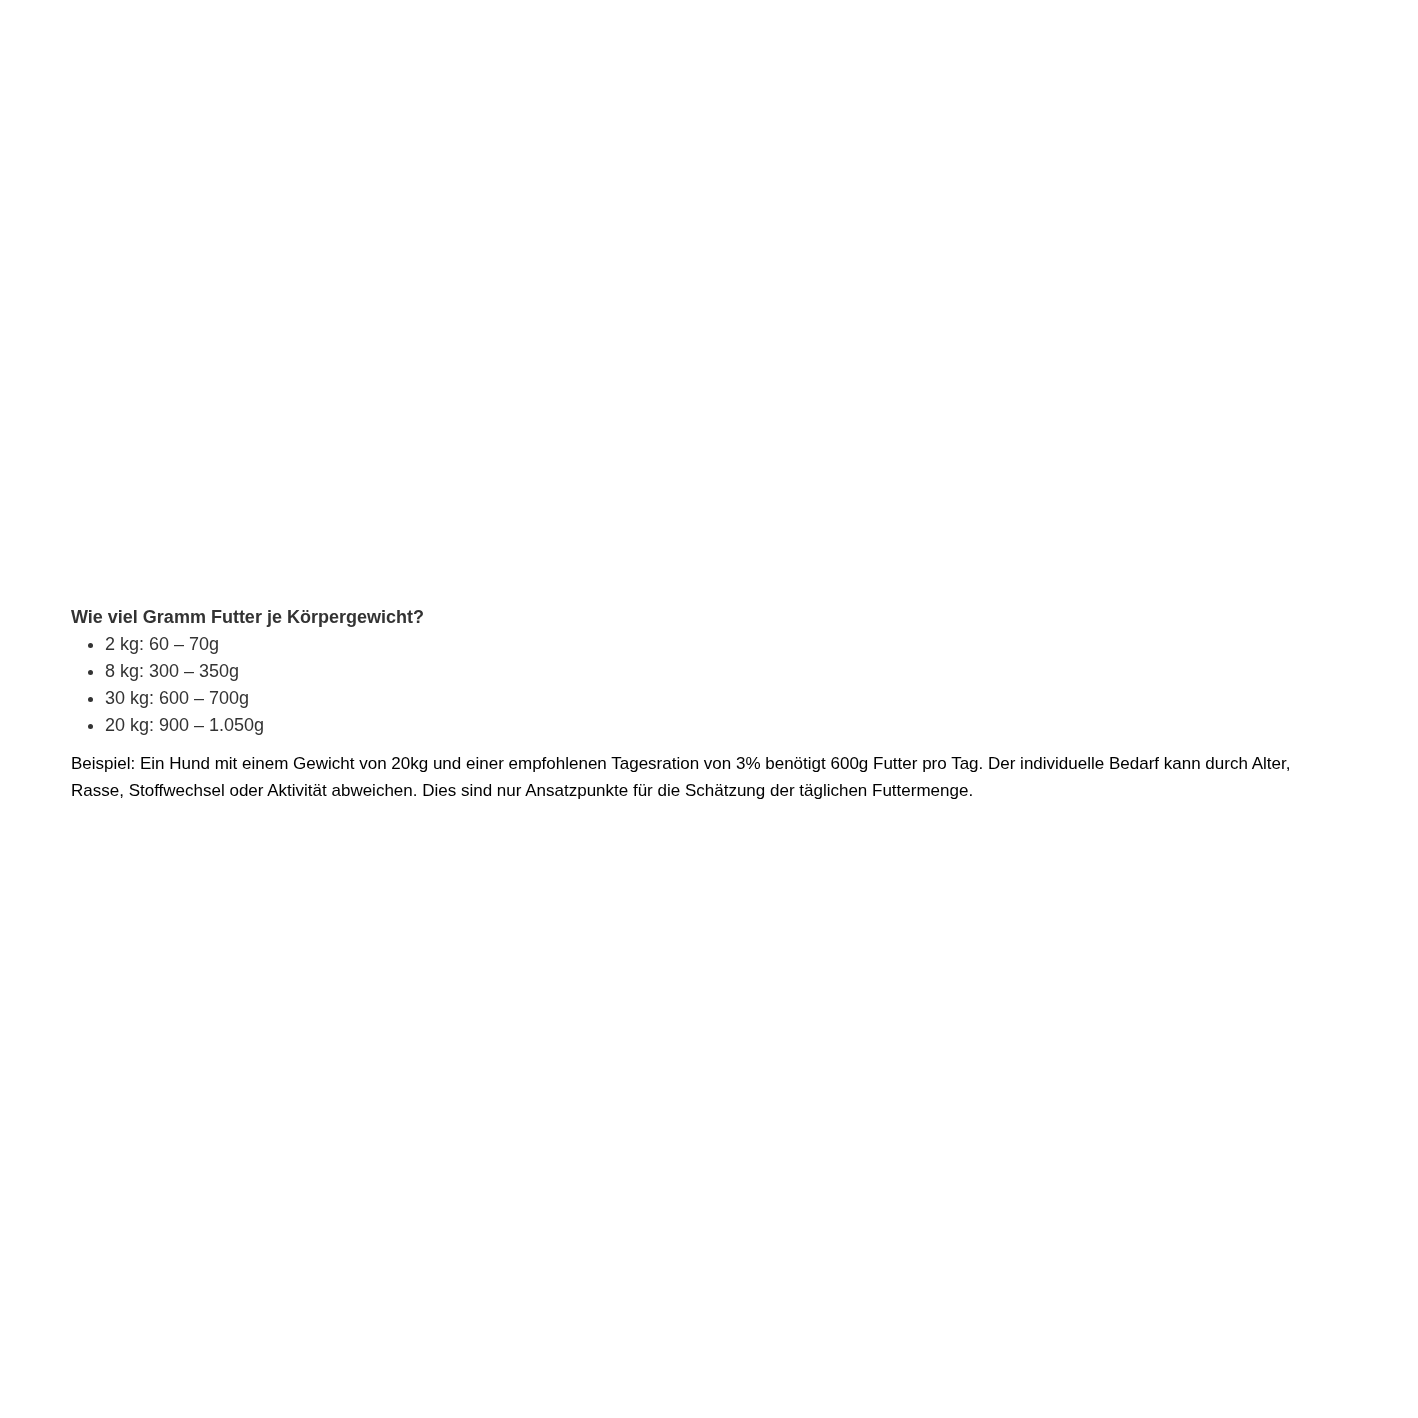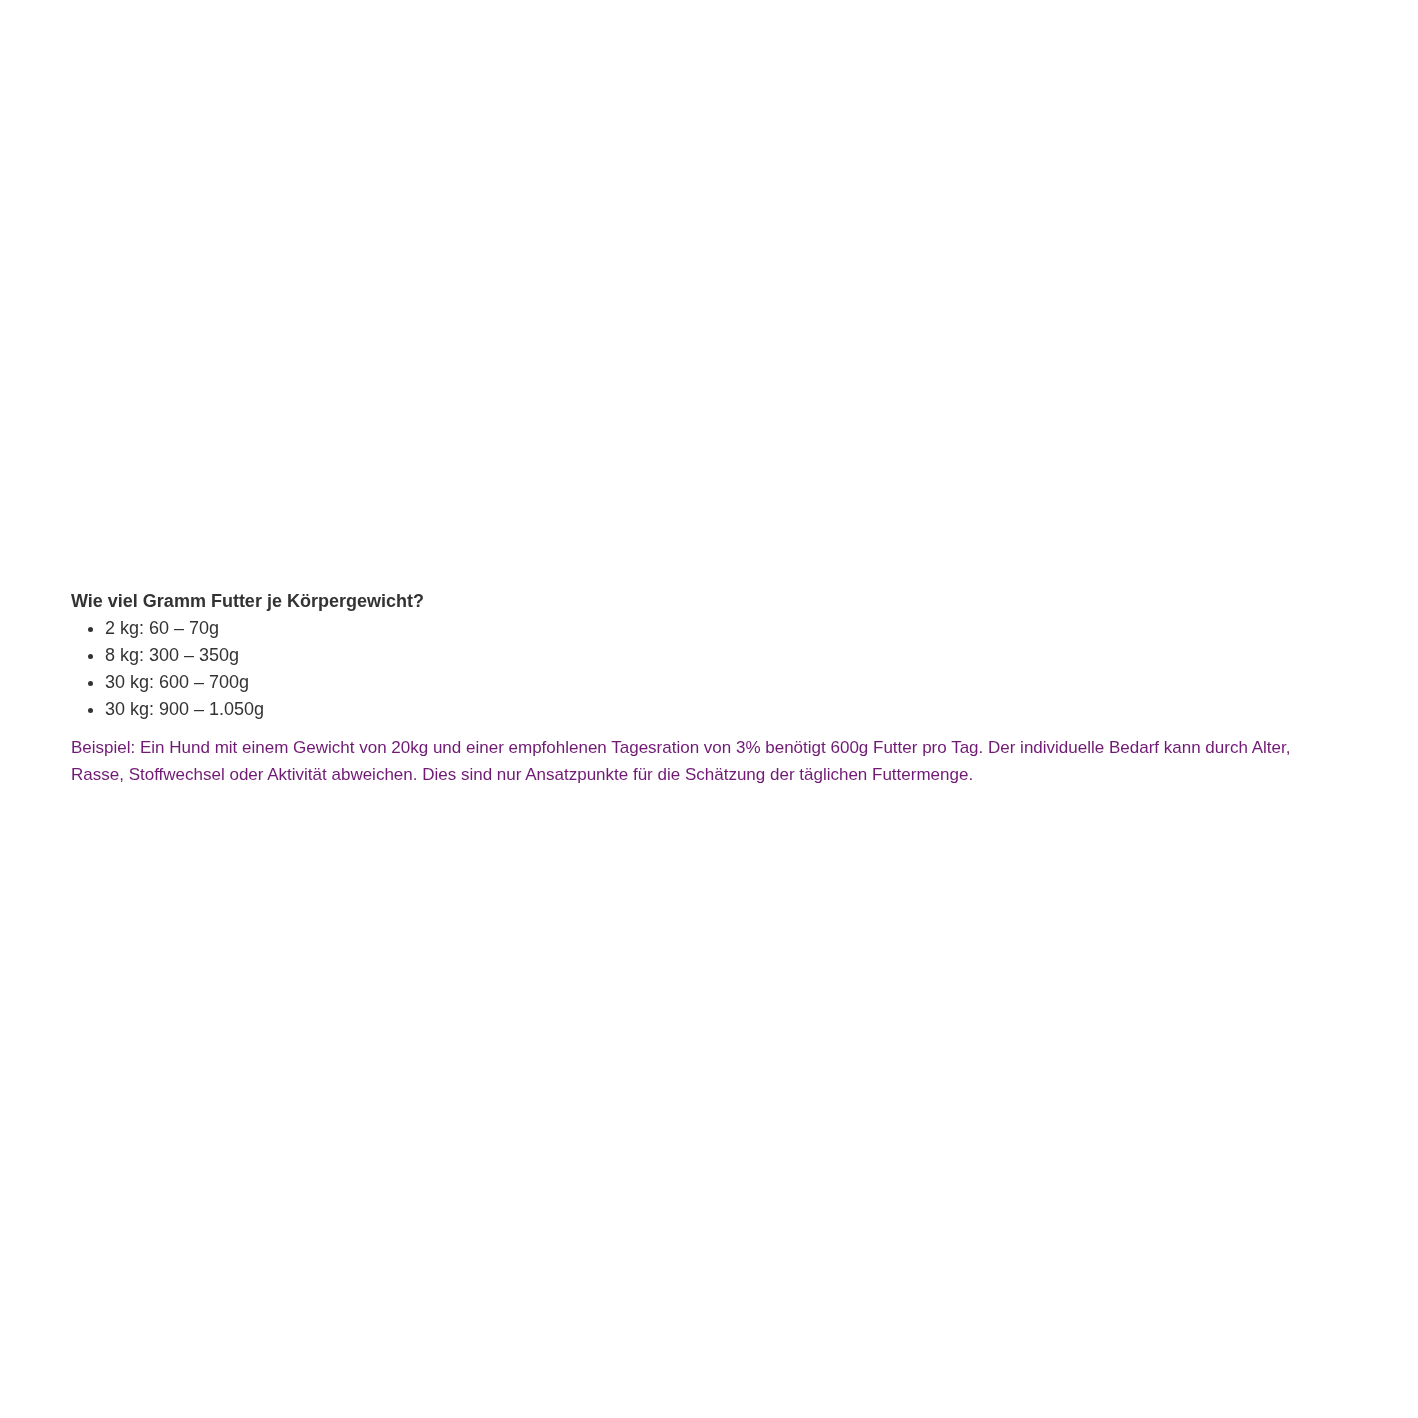--- a/index.html
+++ b/index.html
@@ -12,21 +12,21 @@
     width: 1418px;
     height: 1418px;
     background: #ffffff;
     font-family: "Liberation Sans", sans-serif;
     color: #333333;
     overflow: hidden;
   }
   .content {
     position: absolute;
     left: 71px;
-    top: 588px;
+    top: 604px;
     width: 1277px;
   }
   .content h4 {
     margin: 0;
     font-size: 18px;
     line-height: 27px;
     font-weight: 700;
     color: #333333;
   }
   .content ul {
@@ -36,30 +36,30 @@
   }
   .content li {
     font-size: 18px;
     line-height: 27px;
     color: #333333;
   }
   .content p {
     margin: 0;
     font-size: 17px;
     line-height: 27px;
-    color: #701a75;
+    color: #000000;
   }
 </style>
 </head>
 <body>
 
 <div class="page">
   <div class="content">
     <h4>Wie viel Gramm Futter je Körpergewicht?</h4>
     <ul>
       <li>2 kg: 60 – 70g</li>
       <li>8 kg: 300 – 350g</li>
       <li>30 kg: 600 – 700g</li>
-      <li>30 kg: 900 – 1.050g</li>
+      <li>20 kg: 900 – 1.050g</li>
     </ul>
     <p>Beispiel: Ein Hund mit einem Gewicht von 20kg und einer empfohlenen Tagesration von 3% benötigt 600g Futter pro Tag. Der individuelle Bedarf kann durch Alter, Rasse, Stoffwechsel oder Aktivität abweichen. Dies sind nur Ansatzpunkte für die Schätzung der täglichen Futtermenge.</p>
   </div>
 </div>
 
 </body></html>

